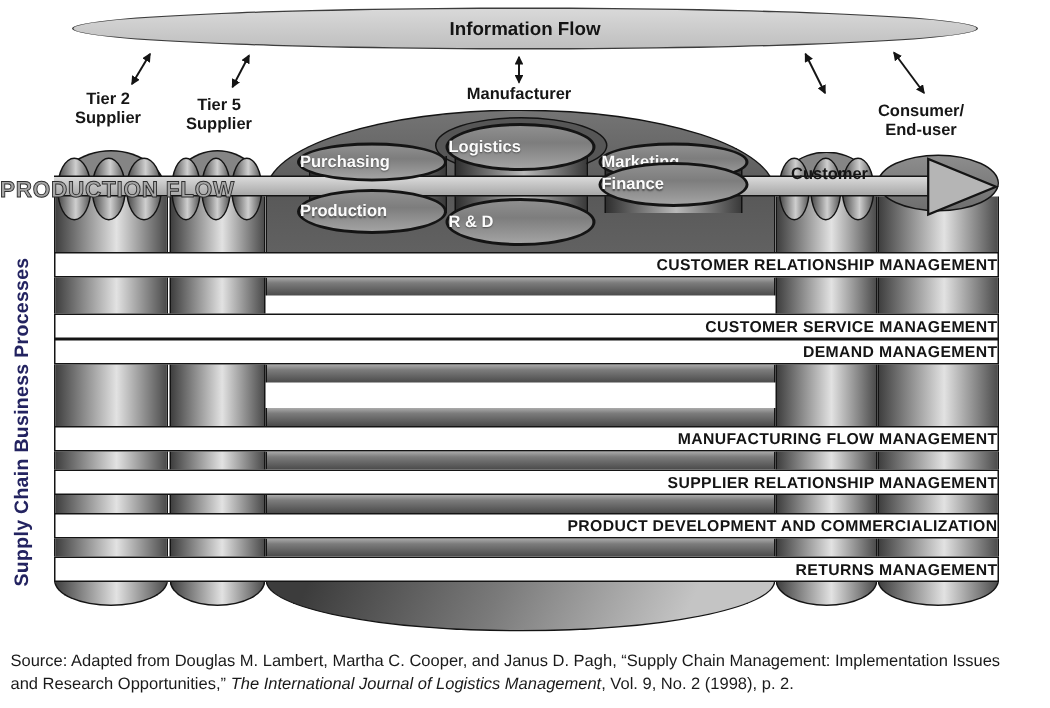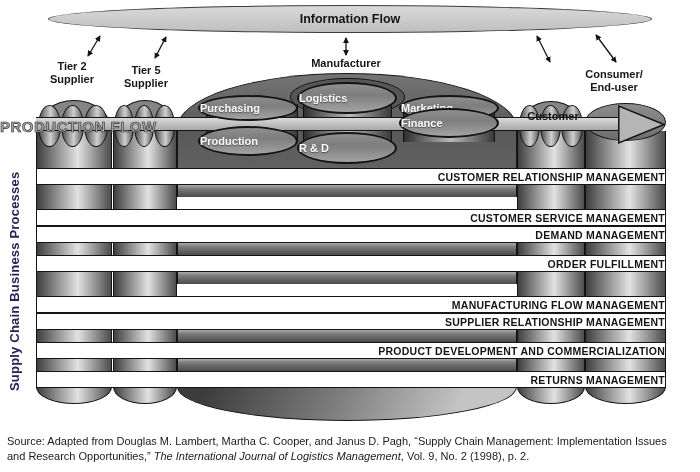--- a/index.html
+++ b/index.html
@@ -181,24 +181,21 @@
 
   <div class="abs band" style="top:168px;">
       <span>CUSTOMER RELATIONSHIP MANAGEMENT</span>
     </div>
   <div class="abs band" style="top:209px;">
       <span>CUSTOMER SERVICE MANAGEMENT</span>
     </div>
   <div class="abs band" style="top:226px;">
       <span>DEMAND MANAGEMENT</span>
     </div>
-  <div class="abs band" style="top:255px;">
-      <span>ORDER FULFILLMENT</span>
-    </div>
-  <div class="abs band" style="top:296px;">
+  <div class="abs band" style="top:284px;">
       <span>MANUFACTURING FLOW MANAGEMENT</span>
     </div>
   <div class="abs band" style="top:313px;">
       <span>SUPPLIER RELATIONSHIP MANAGEMENT</span>
     </div>
   <div class="abs band" style="top:342px;">
       <span>PRODUCT DEVELOPMENT AND COMMERCIALIZATION</span>
     </div>
   <div class="abs band" style="top:371px;">
       <span>RETURNS MANAGEMENT</span>

